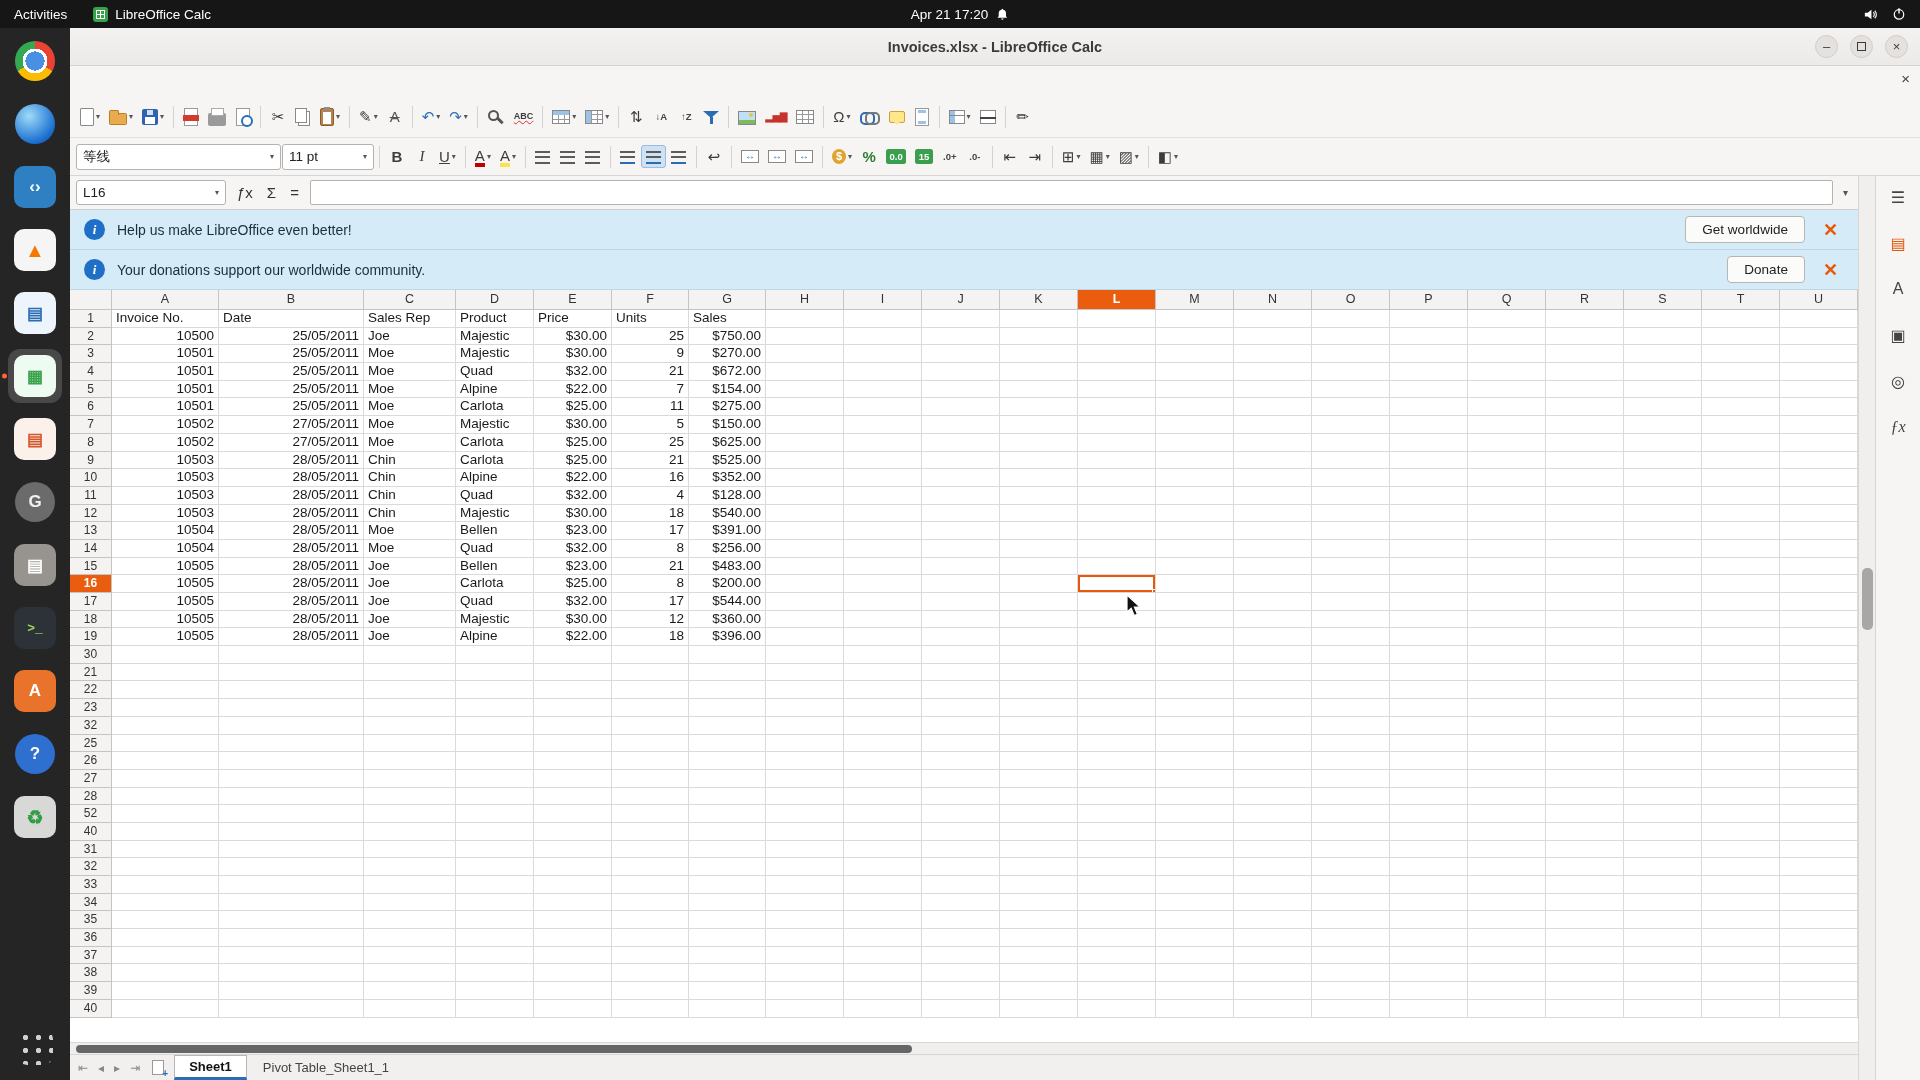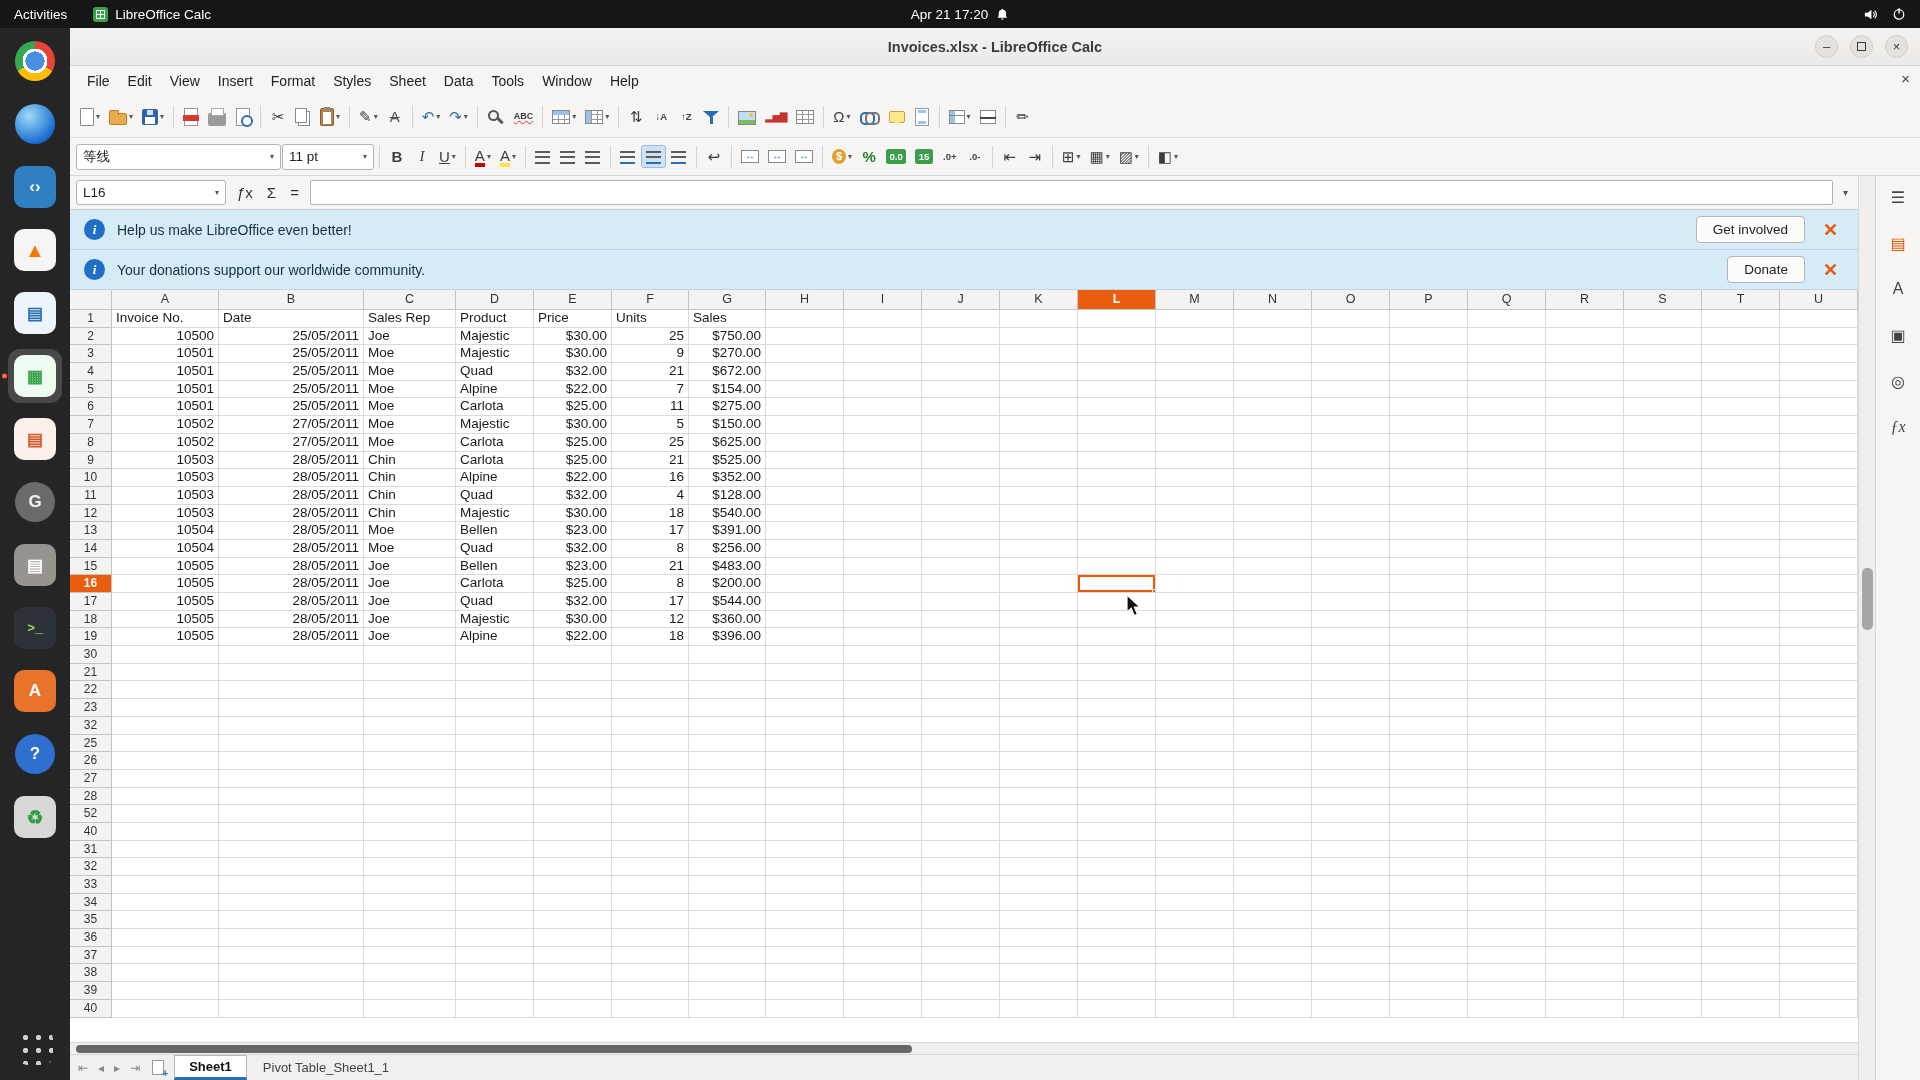--- a/index.html
+++ b/index.html
@@ -266,33 +266,20 @@
         <span class="win-btns">
           <span class="win-btn">–</span>
           <span class="win-btn">
               <span style="width:9px;height:9px;border:1.4px solid #3b3b3b;display:inline-block;"></span>
             </span>
           <span class="win-btn">×</span>
         </span>
       </div>
 
       <div class="menubar">
-        <span class="menu-items" id="menu-items" style="display:flex;">
-            <span class="menu-item">File</span>
-            <span class="menu-item">Edit</span>
-            <span class="menu-item">View</span>
-            <span class="menu-item">Insert</span>
-            <span class="menu-item">Format</span>
-            <span class="menu-item">Styles</span>
-            <span class="menu-item">Sheet</span>
-            <span class="menu-item">Data</span>
-            <span class="menu-item">Tools</span>
-            <span class="menu-item">Window</span>
-            <span class="menu-item">Help</span>
-          </span>
         <span class="menu-close">×</span>
       </div>
 
       <div class="toolbar" id="toolbar">
           <span class="tb-btn">
             <span class="shp shp-doc"></span>
             <span class="dd">▾</span>
           </span>
           <span class="tb-btn">
             <span class="shp shp-folder"></span>
@@ -532,21 +519,21 @@
                 <span class="fb-btn">Σ</span>
                 <span class="fb-btn">=</span>
               </span>
             <span class="fb-input"></span>
             <span class="fb-expand">▾</span>
           </div>
 
           <div class="infobar">
             <span class="info-ic">i</span>
             <span class="info-text">Help us make LibreOffice even better!</span>
-            <span class="info-btn">Get involved</span>
+            <span class="info-btn">Get worldwide</span>
             <span class="info-close">✕</span>
           </div>
 
           <div class="infobar">
             <span class="info-ic">i</span>
             <span class="info-text">Your donations support our worldwide community.</span>
             <span class="info-btn">Donate</span>
             <span class="info-close">✕</span>
           </div>
 

